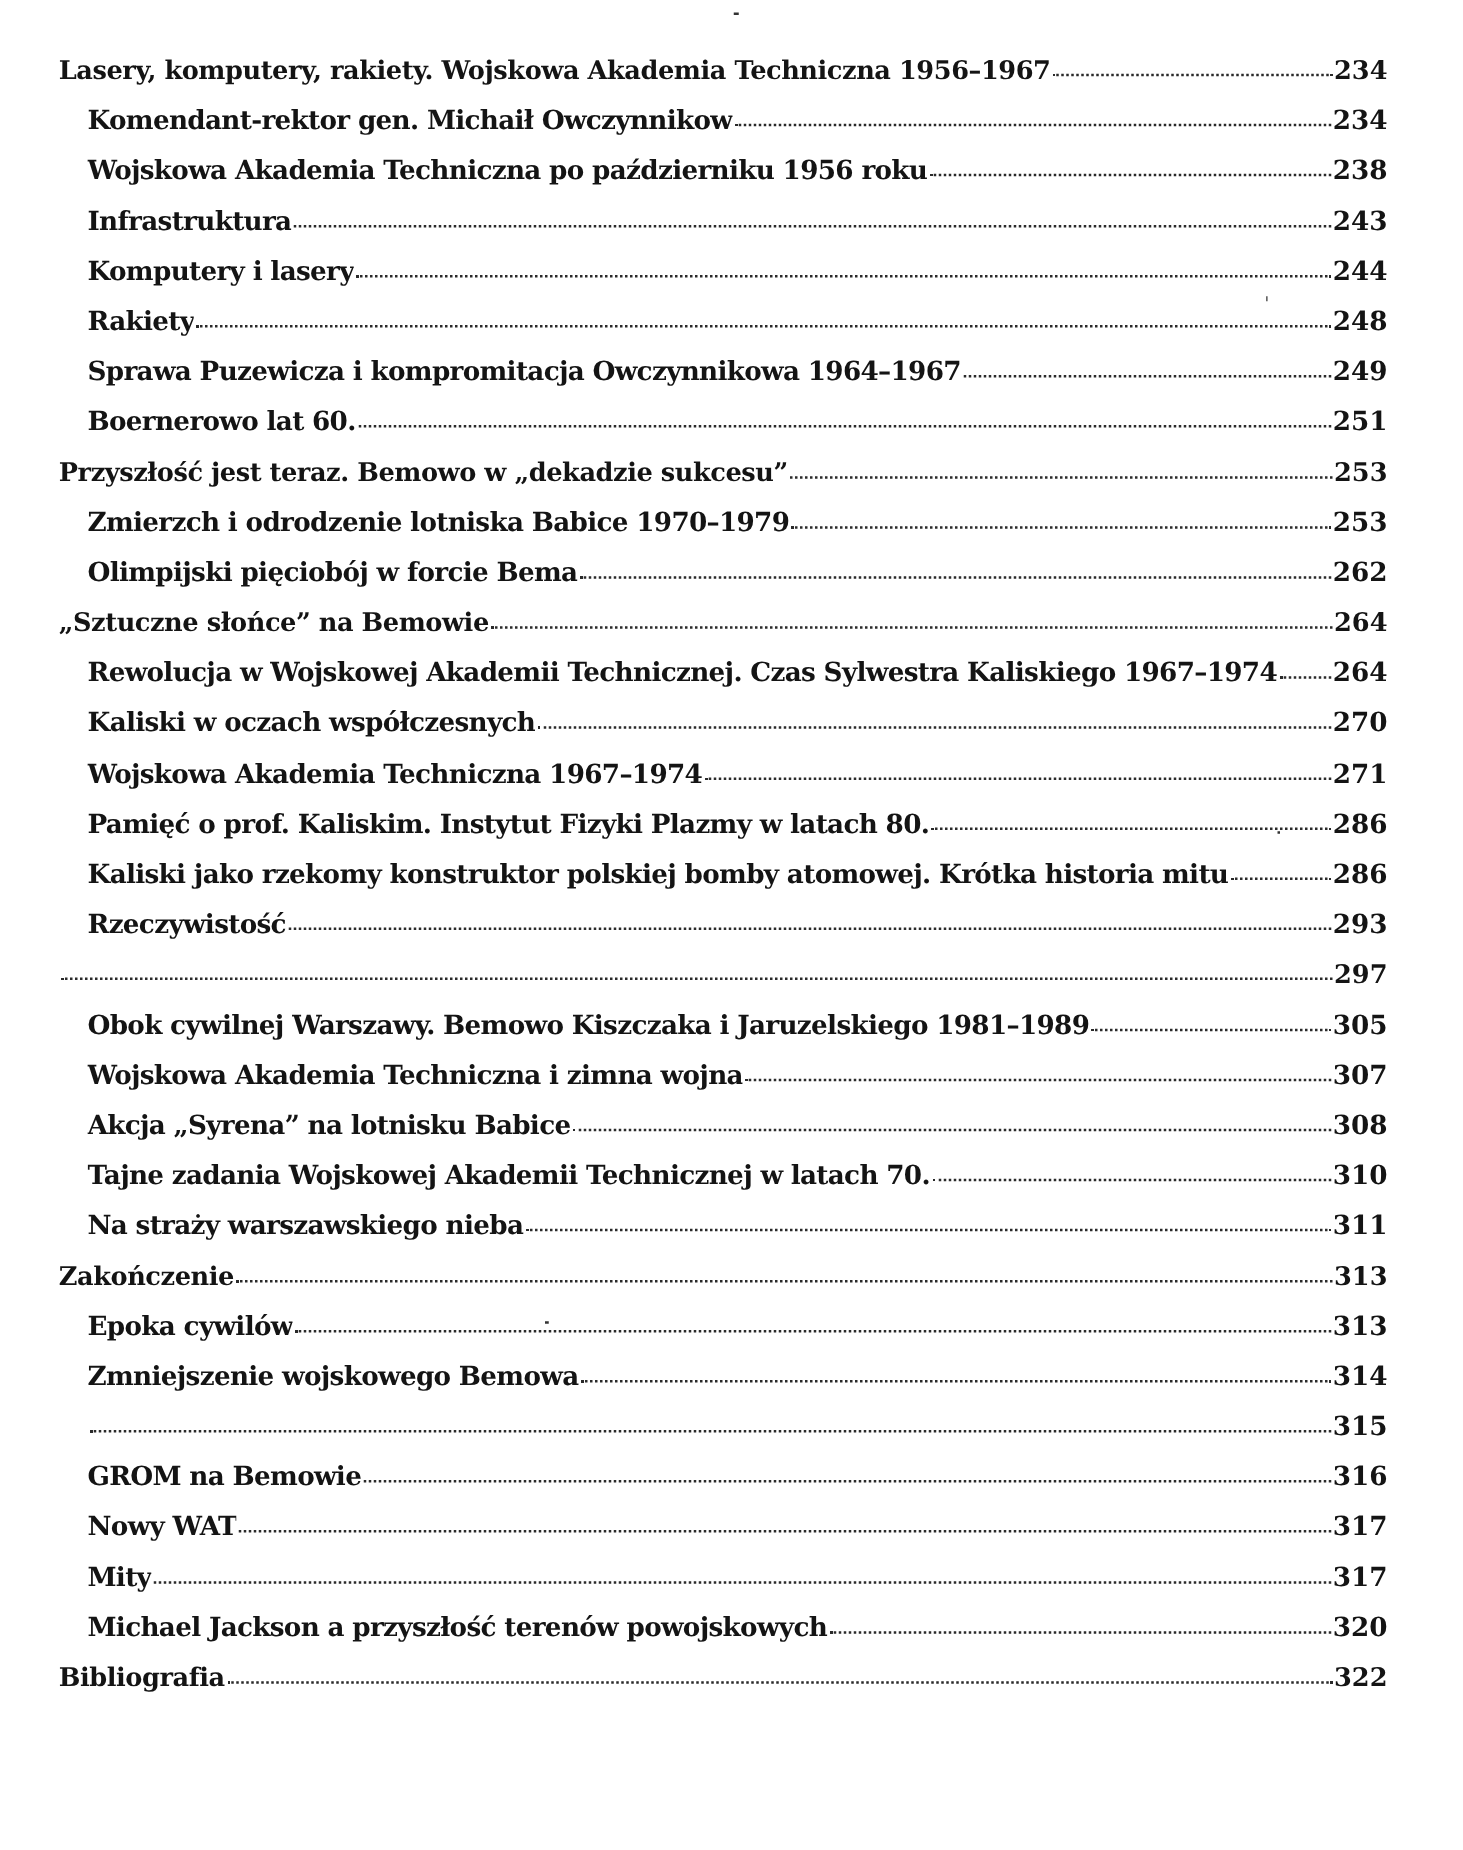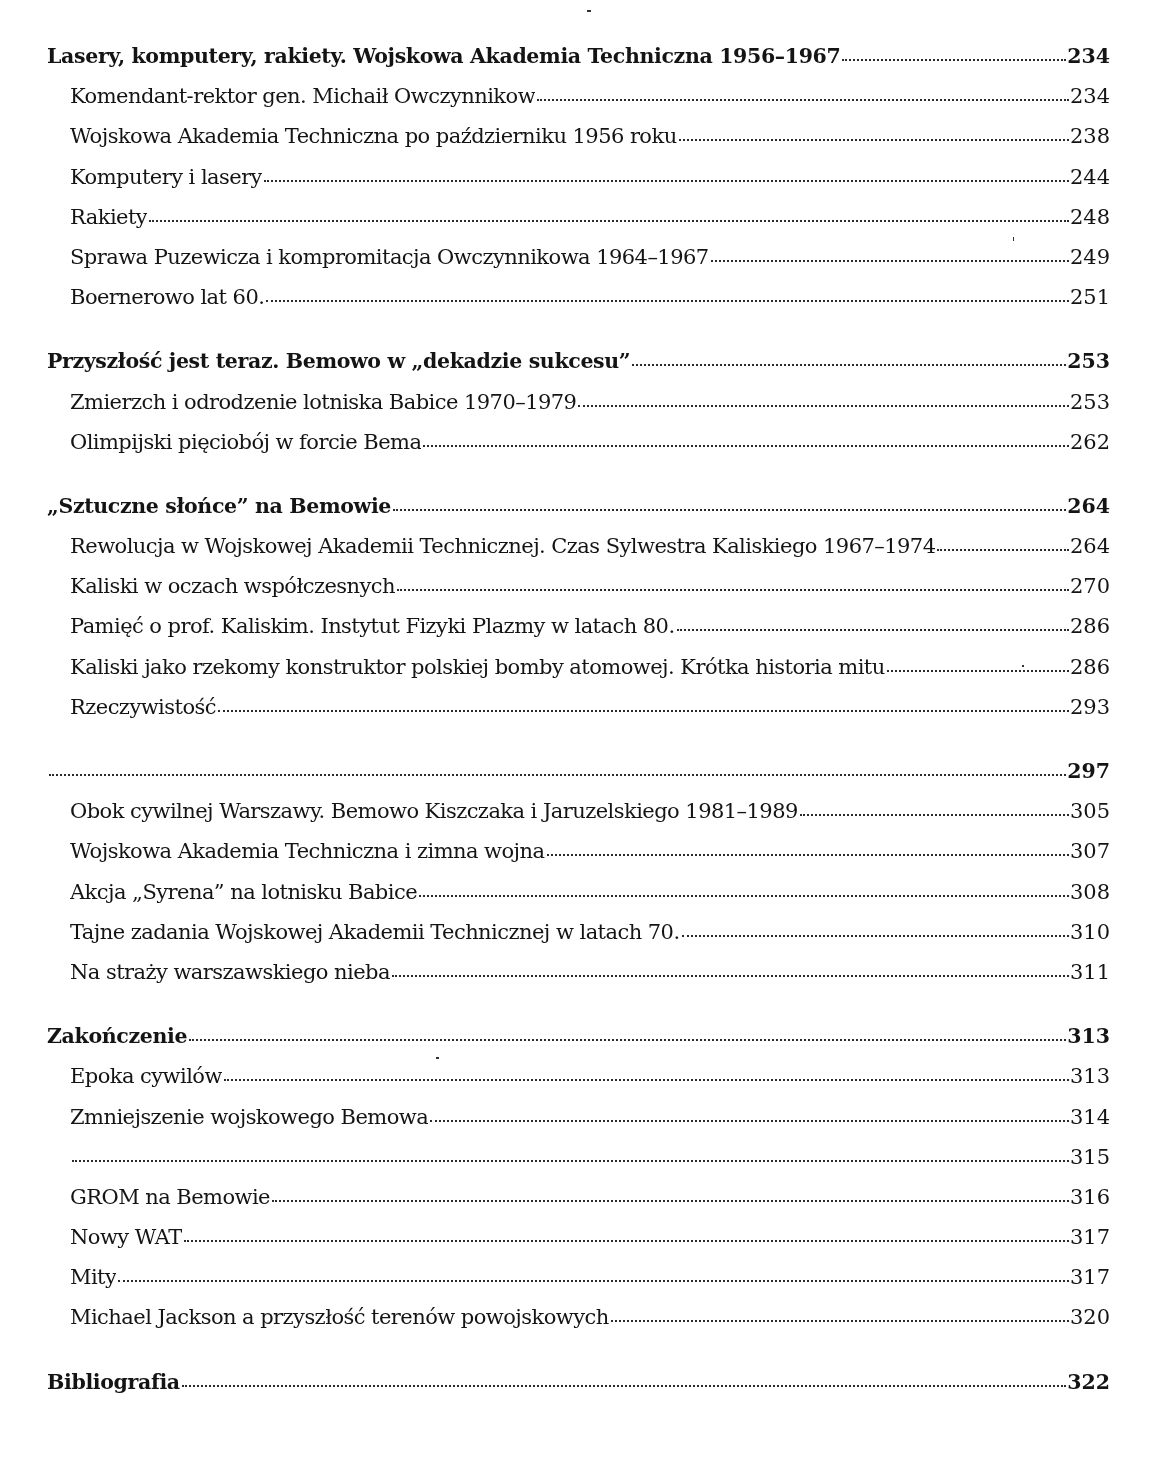--- a/index.html
+++ b/index.html
@@ -15,41 +15,41 @@
       font-family: "DejaVu Serif", "Liberation Serif", serif;
       color: #141414;
     }
     .page {
       position: absolute;
       left: 47px;
       top: 36px;
       width: 1063px;
     }
     .chapter {
-      margin-top: 24px;
+      margin-top: 0;
     }
     .chapter:first-child {
       margin-top: 0;
     }
     .entry {
       display: flex;
       align-items: baseline;
       height: 40.2px;
       line-height: 40.2px;
       font-size: 21px;
       white-space: nowrap;
     }
     .entry.level-1 {
       font-weight: bold;
       font-size: 20.5px;
       letter-spacing: -0.35px;
     }
     .entry.level-2 {
       padding-left: 23px;
-      font-weight: normal;
+      font-weight: bold;
       letter-spacing: -0.55px;
     }
     .entry .title {
       flex: 0 1 auto;
       overflow: hidden;
     }
     .entry .leader {
       flex: 1 1 auto;
       min-width: 10px;
       height: 1px;
@@ -83,20 +83,25 @@
       <span class="title">Komendant-rektor gen. Michaił Owczynnikow</span>
       <span class="leader"></span>
       <span class="page-num">234</span>
     </div>
     <div class="entry level-2">
       <span class="title">Wojskowa Akademia Techniczna po październiku 1956 roku</span>
       <span class="leader"></span>
       <span class="page-num">238</span>
     </div>
     <div class="entry level-2">
+      <span class="title">Infrastruktura</span>
+      <span class="leader"></span>
+      <span class="page-num">243</span>
+    </div>
+    <div class="entry level-2">
       <span class="title">Komputery i lasery</span>
       <span class="leader"></span>
       <span class="page-num">244</span>
     </div>
     <div class="entry level-2">
       <span class="title">Rakiety</span>
       <span class="leader"></span>
       <span class="page-num">248</span>
     </div>
     <div class="entry level-2">
@@ -137,20 +142,25 @@
     </div>
     <div class="entry level-2">
       <span class="title">Rewolucja w Wojskowej Akademii Technicznej. Czas Sylwestra Kaliskiego 1967–1974</span>
       <span class="leader"></span>
       <span class="page-num">264</span>
     </div>
     <div class="entry level-2">
       <span class="title">Kaliski w oczach współczesnych</span>
       <span class="leader"></span>
       <span class="page-num">270</span>
+    </div>
+    <div class="entry level-2">
+      <span class="title">Wojskowa Akademia Techniczna 1967–1974</span>
+      <span class="leader"></span>
+      <span class="page-num">271</span>
     </div>
     <div class="entry level-2">
       <span class="title">Pamięć o prof. Kaliskim. Instytut Fizyki Plazmy w latach 80.</span>
       <span class="leader"></span>
       <span class="page-num">286</span>
     </div>
     <div class="entry level-2">
       <span class="title">Kaliski jako rzekomy konstruktor polskiej bomby atomowej. Krótka historia mitu</span>
       <span class="leader"></span>
       <span class="page-num">286</span>

